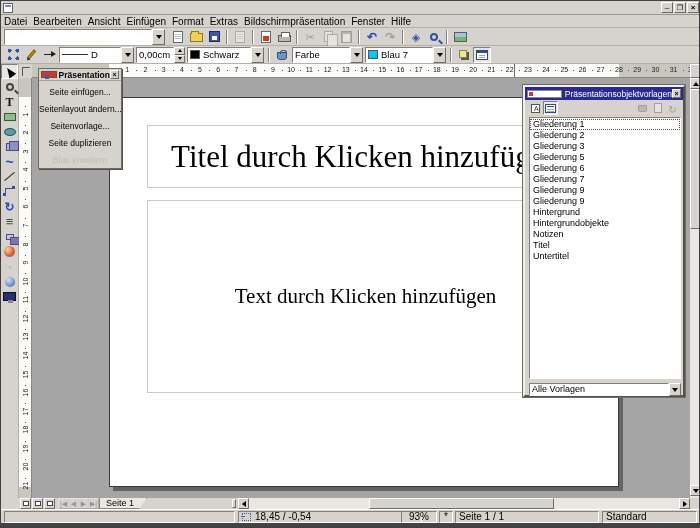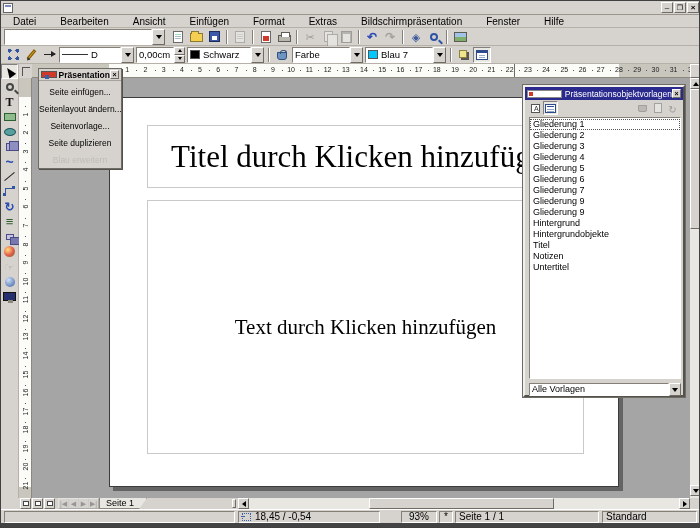--- a/index.html
+++ b/index.html
@@ -17,21 +17,21 @@
   .winbtns{position:absolute;right:2px;top:1px;display:flex;gap:1px;}
   .wbtn{width:12px;height:11px;background:#d6d3ce;border:1px solid;border-color:#fff #6f6b65 #6f6b65 #fff;
     font-size:8px;line-height:9px;text-align:center;color:#000;padding:0;}
   .wbtn.close::before{content:"×";font-weight:bold;}
   .wbtn.min::before{content:"–";}
   .wbtn.rest::before{content:"❒";font-size:7px;}
 
   
   #menubar{position:absolute;left:0;top:14px;width:700px;height:13px;background:#d6d3ce;
     display:flex;align-items:center;border-bottom:1px solid #b5b1a8;}
-  .menu-item{font-size:10px;padding:0 12px;color:#000;white-space:nowrap;}
+  .menu-item{font-size:10px;padding:0 3px;color:#000;white-space:nowrap;}
 
   
   .toolbar{position:absolute;left:0;width:700px;height:18px;background:#d6d3ce;display:flex;
     align-items:center;padding-left:3px;border-bottom:1px solid #b5b1a8;}
   #toolbar1{top:27px;}
   #toolbar2{top:45px;}
   .tsep{width:2px;height:14px;border-left:1px solid #848078;border-right:1px solid #fff;margin:0 3px;}
   .tbtn{width:18px;height:16px;display:flex;align-items:center;justify-content:center;background:transparent;
     border:1px solid transparent;padding:0;}
   .tbtn.active{border-color:#808080 #fff #fff #808080;background:#e9e7e2;}
@@ -122,21 +122,21 @@
   .v-num{position:absolute;left:1px;font-size:7px;color:#222;z-index:2;width:10px;text-align:center;transform:rotate(-90deg);}
   .v-dot{position:absolute;left:6px;width:1px;height:1px;background:#555;z-index:2;}
 
   
   #workspace{position:absolute;left:31px;top:77px;width:658px;height:420px;background:#a5a5a5;overflow:hidden;}
   #page{position:absolute;left:77px;top:19px;width:510px;height:390px;background:#fff;border:1px solid #3c3c3c;
     box-shadow:4px 4px 0 0 #646464;}
   .ph{position:absolute;border:1px solid #c9c9c9;display:flex;align-items:center;justify-content:center;}
   #ph-title{left:37px;top:27px;width:437px;height:63px;}
   #ph-title span{font-family:"Liberation Serif","DejaVu Serif",serif;font-size:31px;color:#000;white-space:nowrap;}
-  #ph-body{left:37px;top:102px;width:437px;height:254px;}
+  #ph-body{left:37px;top:102px;width:437px;height:193px;}
   #ph-body span{font-family:"Liberation Serif","DejaVu Serif",serif;font-size:21px;color:#000;white-space:nowrap;}
 
   
   .sb-btn{position:absolute;background:#d6d3ce;border:1px solid;border-color:#fff #6f6b65 #6f6b65 #fff;
     display:flex;align-items:center;justify-content:center;padding:0;}
   #vscroll{position:absolute;left:689px;top:77px;width:11px;height:420px;background:#e9e7e2;}
   #vs-up{left:0;top:0;width:11px;height:11px;}
   #vs-thumb{position:absolute;left:0;top:11px;width:11px;height:140px;background:#d6d3ce;border:1px solid;border-color:#fff #6f6b65 #6f6b65 #fff;}
   #vs-down{left:0;top:407px;width:11px;height:11px;}
   #bottomrow{position:absolute;left:0;top:497px;width:700px;height:11px;background:#d6d3ce;}
@@ -152,21 +152,21 @@
   #hs-left{left:0;top:0;width:11px;height:11px;}
   #hs-thumb{position:absolute;left:131px;top:0;width:185px;height:11px;background:#d6d3ce;border:1px solid;border-color:#fff #6f6b65 #6f6b65 #fff;}
   #hs-right{left:441px;top:0;width:11px;height:11px;}
   #br-corner{position:absolute;left:689px;top:0;width:11px;height:11px;background:#d6d3ce;}
 
   
   #statusbar{position:absolute;left:0;top:508px;width:700px;height:14px;background:#d6d3ce;border-top:1px solid #fff;}
   .sb-cell{position:absolute;top:1px;height:12px;border:1px solid;border-color:#848078 #fff #fff #848078;
     font-size:10px;line-height:10px;padding:0 3px;display:flex;align-items:center;color:#000;white-space:nowrap;}
   #sc-empty{left:3px;width:231px;}
-  #sc-pos{left:237px;width:142px;}
+  #sc-pos{left:237px;width:184px;}
   #sc-zoom{left:400px;width:36px;justify-content:center;}
   #sc-mod{left:438px;width:14px;justify-content:center;}
   #sc-page{left:454px;width:144px;}
   #sc-style{left:601px;width:95px;}
   .pos-ic{width:9px;height:8px;border:1px dotted #3a5ea8;margin-right:4px;position:relative;}
   .pos-ic::before{content:"";position:absolute;left:-2px;top:2px;width:4px;height:1px;background:#3a5ea8;}
   #bottomedge{position:absolute;left:0;top:522px;width:700px;height:6px;background:#434343;}
 
   
   #palette{position:absolute;left:37px;top:67px;width:84px;height:101px;background:#d6d3ce;
@@ -663,30 +663,29 @@
           </button>
           <button class="tbtn dis">
             <span class="ic st-update"></span>
           </button>
         </span>
     </div>
     <div id="style-list">
         <div class="style-item sel">Gliederung 1</div>
         <div class="style-item">Gliederung 2</div>
         <div class="style-item">Gliederung 3</div>
-        <div class="style-item">Gliederung 4</div>
         <div class="style-item">Gliederung 5</div>
         <div class="style-item">Gliederung 6</div>
         <div class="style-item">Gliederung 7</div>
         <div class="style-item">Gliederung 9</div>
         <div class="style-item">Gliederung 9</div>
         <div class="style-item">Hintergrund</div>
         <div class="style-item">Hintergrundobjekte</div>
+        <div class="style-item">Notizen</div>
         <div class="style-item">Titel</div>
-        <div class="style-item">Notizen</div>
         <div class="style-item">Untertitel</div>
       </div>
     <div id="sty-filter">
       <span class="sel-text">Alle Vorlagen</span>
       <button class="dd-btn">
           <span class="tri-down"></span>
         </button>
     </div>
   </div>
 

